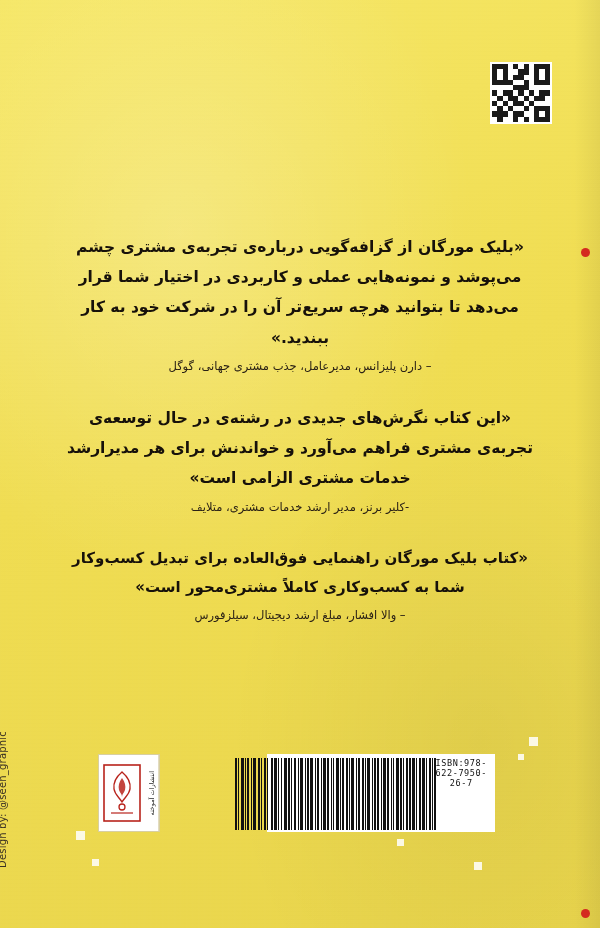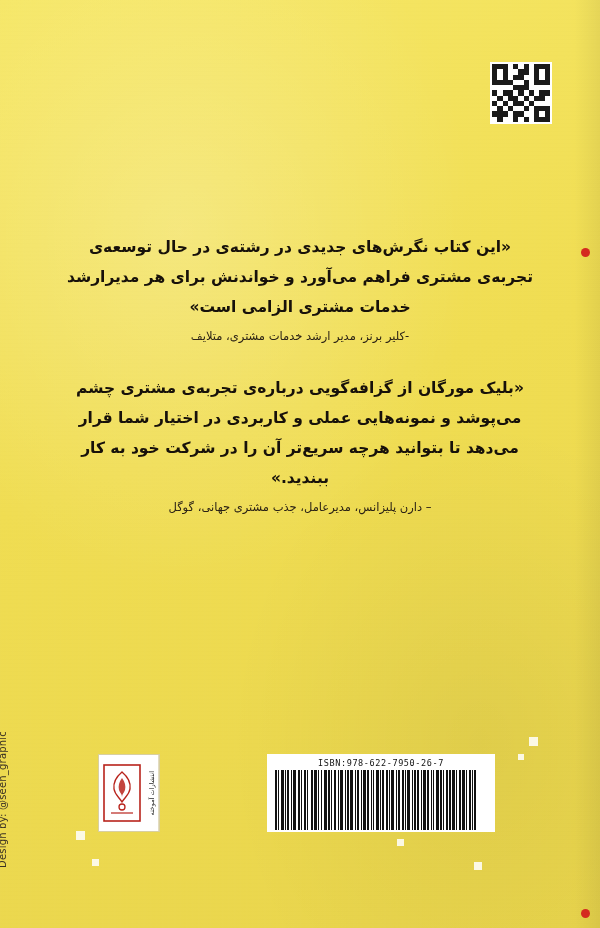--- a/index.html
+++ b/index.html
@@ -106,21 +106,21 @@
   .barcode-area {
     position: absolute;
     bottom: 96px;
     right: 105px;
     width: 228px;
     height: 78px;
     background: #ffffff;
     box-sizing: border-box;
     padding: 4px 8px 2px 8px;
     display: flex;
-    flex-direction: column;
+    flex-direction: row;
   }
   .isbn-text {
     font-family: "DejaVu Sans Mono", monospace;
     font-size: 8.5px;
     letter-spacing: 0.6px;
     text-align: center;
     color: #111;
     margin-bottom: 2px;
     direction: ltr;
   }
@@ -335,29 +335,33 @@
         <i></i>
     </div>
   </div>
 
   <div class="red-dot top"></div>
   <div class="red-dot bottom"></div>
 
   <div class="blurbs">
 
     <div class="blurb">
+      <p class="blurb-quote">«بلیک مورگان از گزافه‌گویی درباره‌ی تجربه‌ی مشتری چشم می‌پوشد و نمونه‌هایی عملی و کاربردی در اختیار شما قرار می‌دهد تا بتوانید هرچه سریع‌تر آن را در شرکت خود به کار ببندید.»</p>
+      <p class="blurb-attr">– دارن پلیزانس، مدیرعامل، جذب مشتری جهانی، گوگل</p>
+    </div>
+
+    <div class="blurb">
       <p class="blurb-quote">«این کتاب نگرش‌های جدیدی در رشته‌ی در حال توسعه‌ی تجربه‌ی مشتری فراهم می‌آورد و خواندنش برای هر مدیرارشد خدمات مشتری الزامی است»</p>
       <p class="blurb-attr">-کلیر برنز، مدیر ارشد خدمات مشتری، متلایف</p>
     </div>
 
     <div class="blurb">
-      <p class="blurb-quote">«بلیک مورگان از گزافه‌گویی درباره‌ی تجربه‌ی مشتری چشم می‌پوشد و نمونه‌هایی عملی و کاربردی در اختیار شما قرار می‌دهد تا بتوانید هرچه سریع‌تر آن را در شرکت خود به کار ببندید.»</p>
-      <p class="blurb-attr">– دارن پلیزانس، مدیرعامل، جذب مشتری جهانی، گوگل</p>
-    </div>
-
+      <p class="blurb-quote tight">«کتاب بلیک مورگان راهنمایی فوق‌العاده برای تبدیل کسب‌وکار شما به کسب‌وکاری کاملاً مشتری‌محور است»</p>
+      <p class="blurb-attr">– والا افشار، مبلغ ارشد دیجیتال، سیلزفورس</p>
+    </div>
 
   </div>
 
   <div class="barcode-area">
     <div class="isbn-text">ISBN:978-622-7950-26-7</div>
     <div class="bars">
       <i style="width:2px"></i>
         <i class="sp" style="width:1px"></i>
         <i style="width:1px"></i>
         <i class="sp" style="width:2px"></i>

